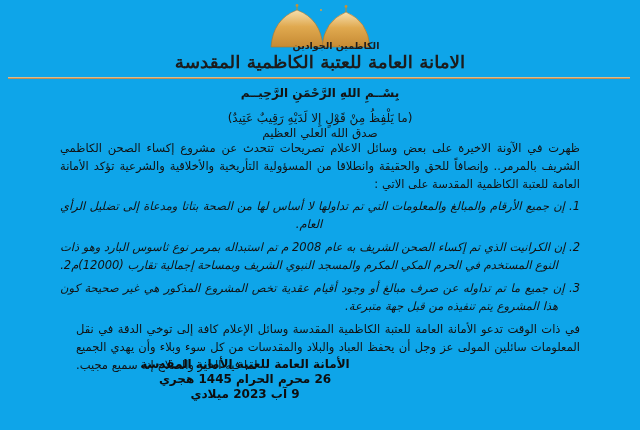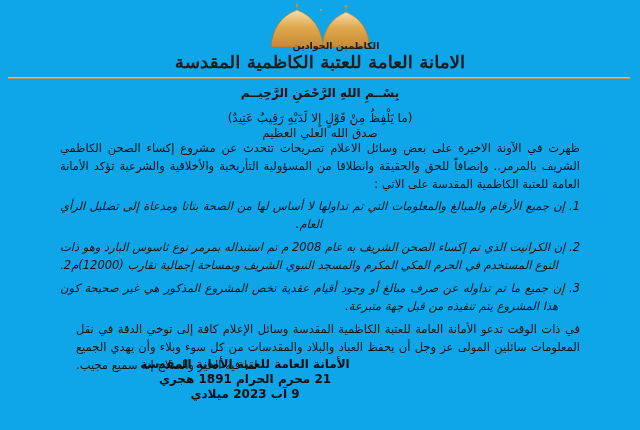--- a/index.html
+++ b/index.html
@@ -97,17 +97,17 @@
     <div class="list-item">
       <span class="num">3. </span>
       <span>إن جميع ما تم تداوله عن صرف مبالغ أو وجود أقيام عقدية تخص المشروع المذكور هي غير صحيحة كون هذا المشروع يتم تنفيذه من قبل جهة متبرعة.</span>
     </div>
 
     <p class="closing">في ذات الوقت تدعو الأمانة العامة للعتبة الكاظمية المقدسة وسائل الإعلام كافة إلى توخي الدقة في نقل المعلومات سائلين المولى عز وجل أن يحفظ العباد والبلاد والمقدسات من كل سوء وبلاء وأن يهدي الجميع لما فيه الخير والصلاح إنه سميع مجيب.</p>
   </div>
 
   <div class="signature">
     <div>الأمانة العامة للعتبة الأمانة المقدسة</div>
-    <div>21 محرم الحرام 1891 هجري</div>
+    <div>26 محرم الحرام 1445 هجري</div>
     <div>9 آب 2023 ميلادي</div>
   </div>
 
 </div>
 
 </body></html>

